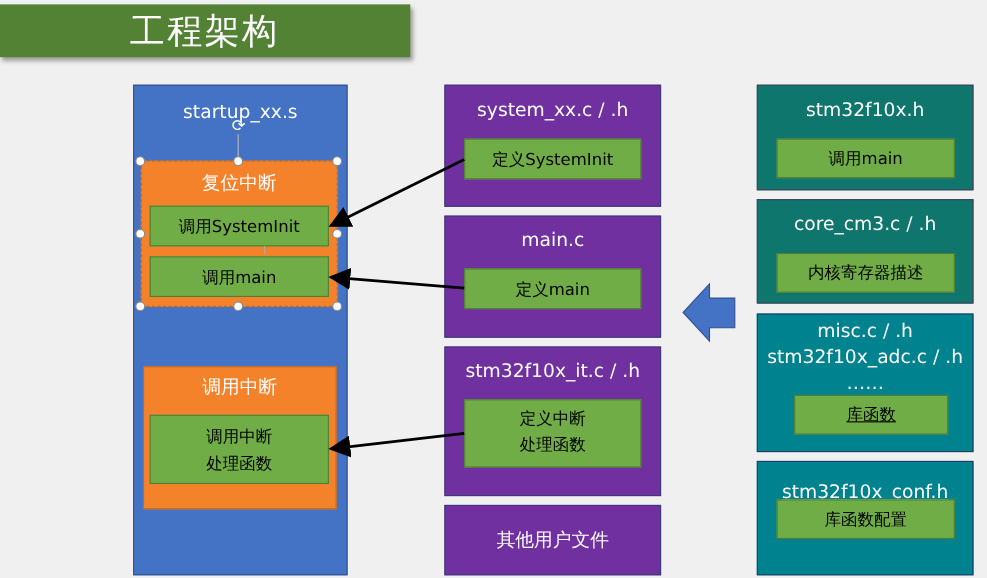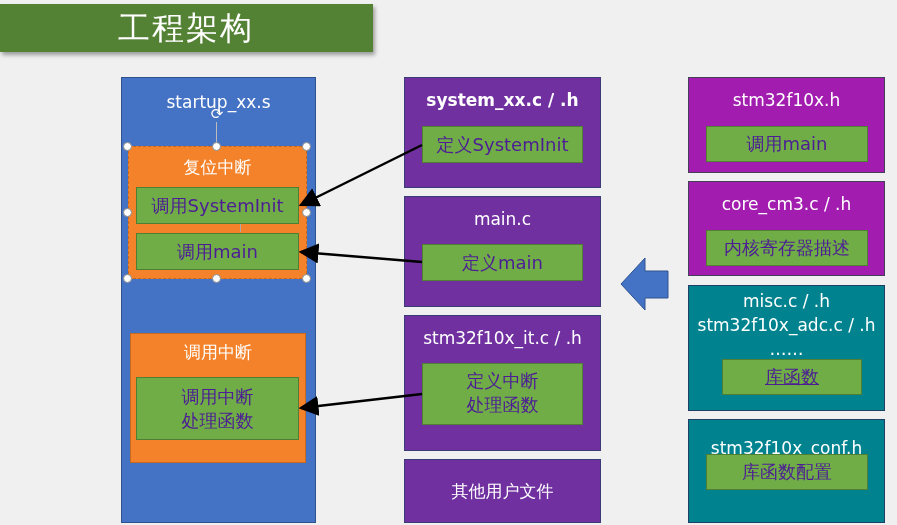--- a/index.html
+++ b/index.html
@@ -11,27 +11,27 @@
   .title-bar {
     position: absolute; left: 0; top: 4px; width: 373px; height: 48px;
     background: #548235;
     box-shadow: 2px 3px 4px rgba(0,0,0,0.35);
     color: #fff; font-size: 32px; line-height: 48px;
     text-indent: 118px; letter-spacing: 2px;
   }
   .panel { position: absolute; box-sizing: border-box; border: 1px solid #3b3b6b; }
   .blue { background: #4472c4; border-color: #2f528f; }
   .purple { background: #7030a0; border-color: #3b3b7a; }
-  .salmon { background: #a21caf; border-color: #44405a; }
+  .salmon { background: #0f766e; border-color: #44405a; }
   .teal { background: #00838f; border-color: #1f3f66; }
   .orange { position: absolute; box-sizing: border-box; background: #f4822a; border: 1px dashed #c46a1f; }
   .orange.solid { border: 1px solid #c46a1f; }
   .green {
     position: absolute; box-sizing: border-box; background: #70ad47;
-    border: 1px solid #507e32; color: #4c1d95; font-size: 18px;
+    border: 1px solid #507e32; color: #000000; font-size: 15px;
     display: flex; align-items: center; justify-content: center; text-align: center; line-height: 24px;
     white-space: pre-line;
   }
   .ptitle {
     position: absolute; left: 0; right: 0; text-align: center; color: #fff; font-size: 17px; line-height: 24px;
     white-space: pre-line;
   }
   .handle {
     position: absolute; width: 9px; height: 9px; border-radius: 50%;
     background: #fff; border: 1px solid #888; box-sizing: border-box;
@@ -65,21 +65,21 @@
 <div class="handle" style="left:302px;top:274px;"></div>
 <div style="position:absolute;left:239px;top:224px;width:6px;height:10px;color:#aaa;font-size:10px;line-height:10px;">I</div>
 
 <div class="orange solid" style="left:130px;top:333px;width:176px;height:130px;">
   <div class="ptitle" style="top:6px;">调用中断</div>
 </div>
 <div class="green" style="left:136px;top:377px;width:163px;height:63px;">调用中断
 处理函数</div>
 
 <div class="panel purple" style="left:404px;top:77px;width:197px;height:111px;">
-  <div class="ptitle" style="top:10px;font-weight:bold;">system_xx.c / .h</div>
+  <div class="ptitle" style="top:10px;">system_xx.c / .h</div>
 </div>
 <div class="green" style="left:422px;top:126px;width:161px;height:37px;">定义SystemInit</div>
 
 <div class="panel purple" style="left:404px;top:196px;width:197px;height:111px;">
   <div class="ptitle" style="top:10px;">main.c</div>
 </div>
 <div class="green" style="left:422px;top:244px;width:161px;height:37px;">定义main</div>
 
 <div class="panel purple" style="left:404px;top:315px;width:197px;height:136px;">
   <div class="ptitle" style="top:10px;">stm32f10x_it.c / .h</div>

